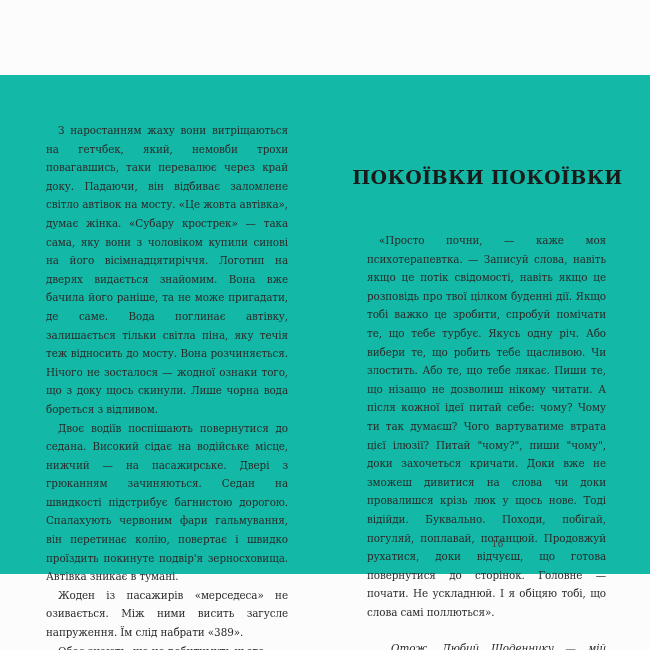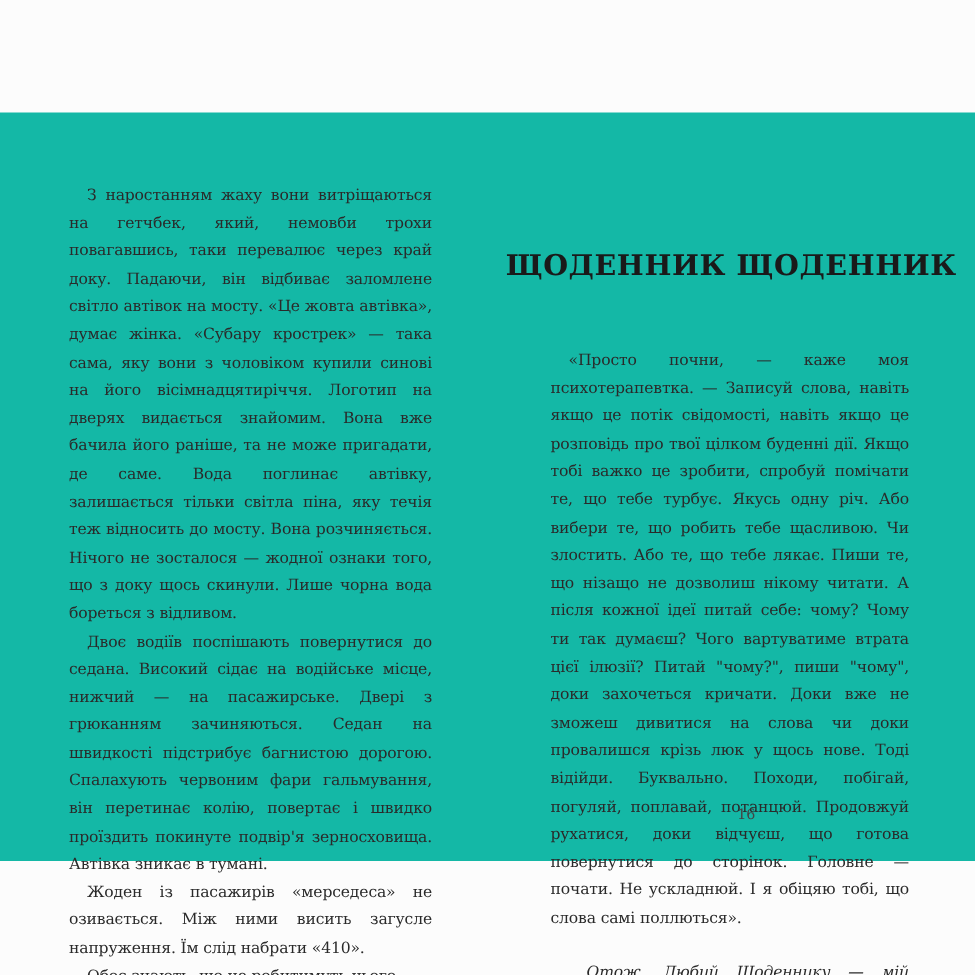--- a/index.html
+++ b/index.html
@@ -59,28 +59,28 @@
 </style>
 </head>
 <body>
 
 <div class="spread">
 
   <div class="page page-left">
     <div class="col col-left">
       <p>З наростанням жаху вони витріщаються на гетчбек, який, немовби трохи повагавшись, таки перевалює через край доку. Падаючи, він відбиває заломлене світло автівок на мосту. «Це жовта автівка», думає жінка. «Субару крострек» — така сама, яку вони з чоловіком купили синові на його вісімнадцятиріччя. Логотип на дверях видається знайомим. Вона вже бачила його раніше, та не може пригадати, де саме. Вода поглинає автівку, залишається тільки світла піна, яку течія теж відносить до мосту. Вона розчиняється. Нічого не зосталося — жодної ознаки того, що з доку щось скинули. Лише чорна вода бореться з відливом.</p>
       <p>Двоє водіїв поспішають повернутися до седана. Високий сідає на водійське місце, нижчий — на пасажирське. Двері з грюканням зачиняються. Седан на швидкості підстрибує багнистою дорогою. Спалахують червоним фари гальмування, він перетинає колію, повертає і швидко проїздить покинуте подвір'я зерносховища. Автівка зникає в тумані.</p>
-      <p>Жоден із пасажирів «мерседеса» не озивається. Між ними висить загусле напруження. Їм слід набрати «410».</p>
+      <p>Жоден із пасажирів «мерседеса» не озивається. Між ними висить загусле напруження. Їм слід набрати «389».</p>
       <p>Обоє знають, що не робитимуть цього.</p>
 
     </div>
   </div>
 
   <div class="page page-right">
-    <h1 class="chapter-title">ЩОДЕННИК ЩОДЕННИК</h1>
+    <h1 class="chapter-title">ПОКОЇВКИ ПОКОЇВКИ</h1>
     <div class="col col-right">
       <p>«Просто почни, — каже моя психотерапевтка. — Записуй слова, навіть якщо це потік свідомості, навіть якщо це розповідь про твої цілком буденні дії. Якщо тобі важко це зробити, спробуй помічати те, що тебе турбує. Якусь одну річ. Або вибери те, що робить тебе щасливою. Чи злостить. Або те, що тебе лякає. Пиши те, що нізащо не дозволиш нікому читати. А після кожної ідеї питай себе: чому? Чому ти так думаєш? Чого вартуватиме втрата цієї ілюзії? Питай "чому?", пиши "чому", доки захочеться кричати. Доки вже не зможеш дивитися на слова чи доки провалишся крізь люк у щось нове. Тоді відійди. Буквально. Походи, побігай, погуляй, поплавай, потанцюй. Продовжуй рухатися, доки відчуєш, що готова повернутися до сторінок. Головне — почати. Не ускладнюй. І я обіцяю тобі, що слова самі поллються».</p>
       <p class="italic">Отож, Любий Щоденнику — мій «уповноважений психотерапевт», — берусь записувати. Починаю з простого. Мене звати Кіт. Кіт Дарлінг. Мені</p>
     </div>
     <div class="page-number">16</div>
   </div>
 
 </div>
 
 </body></html>

